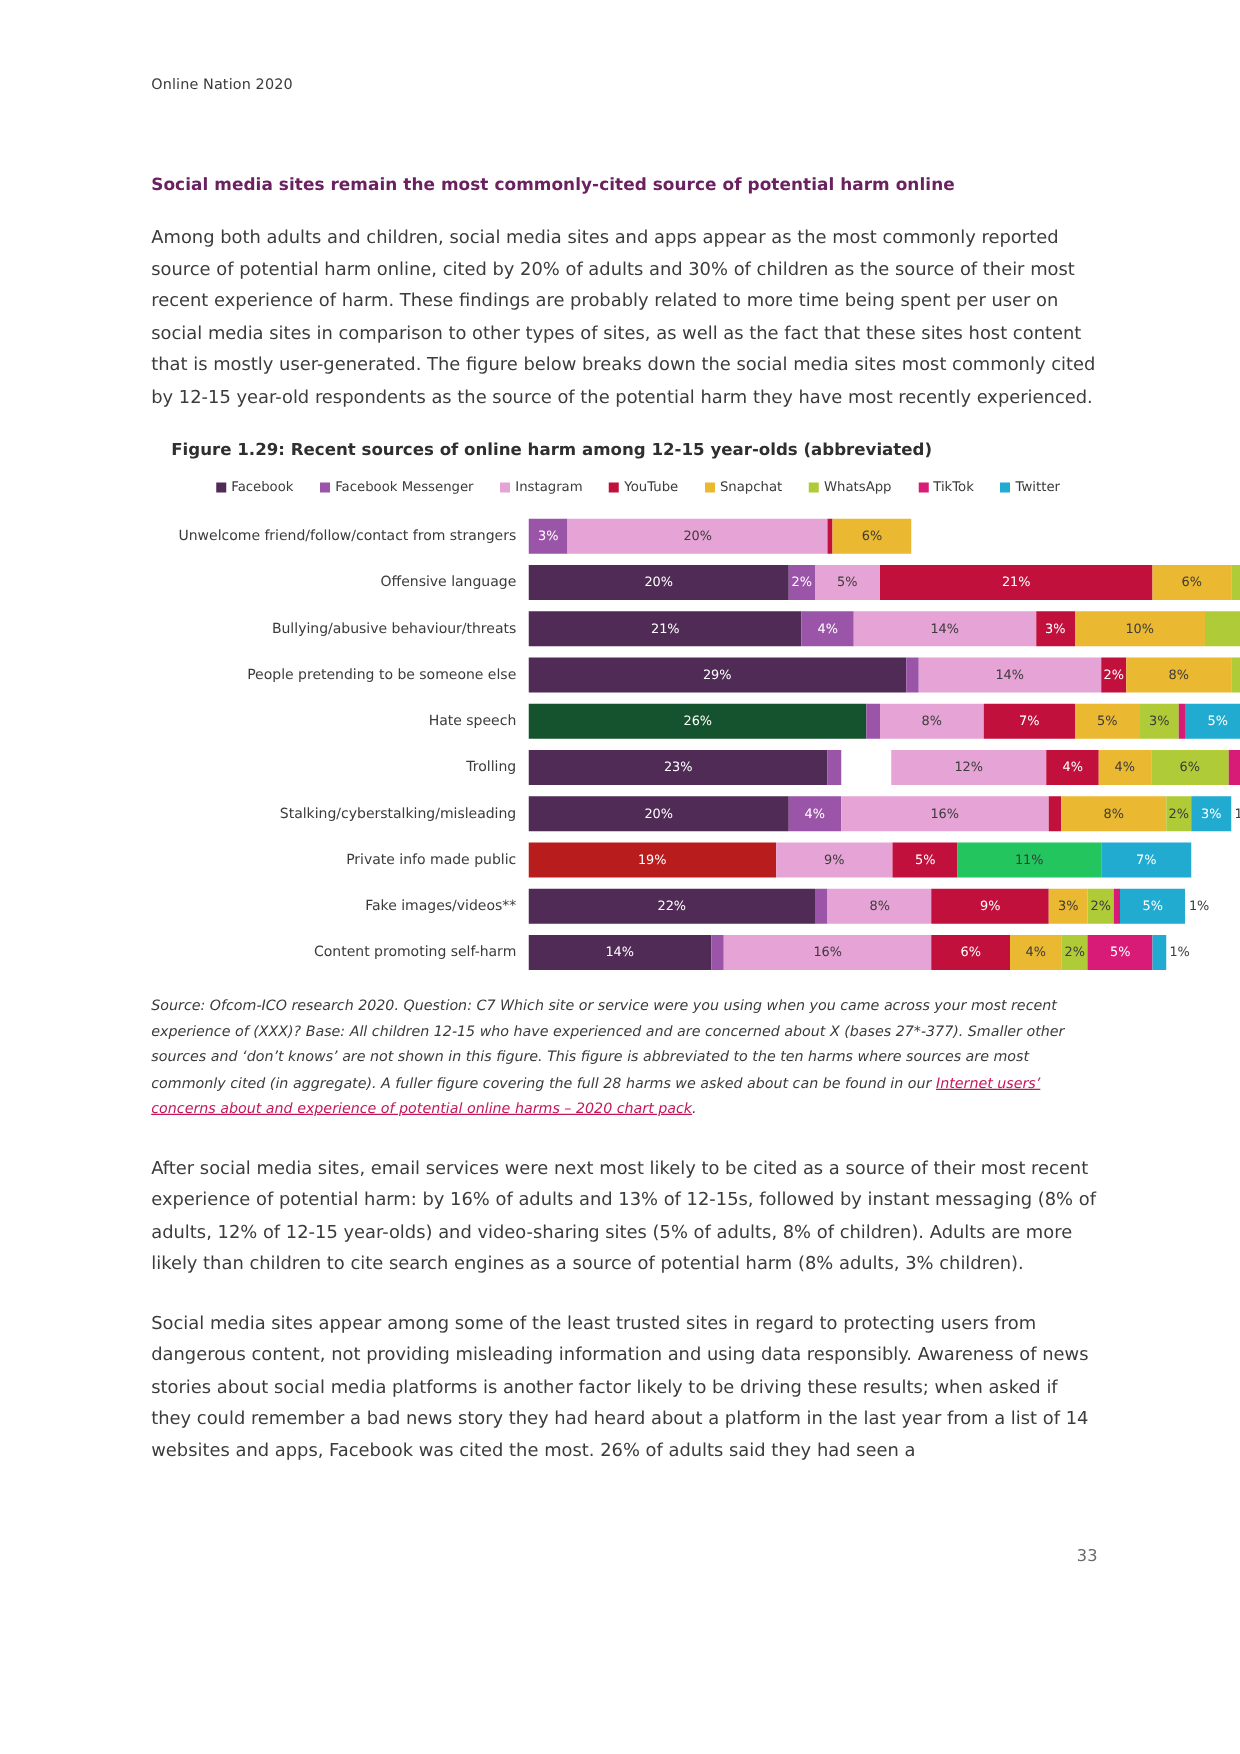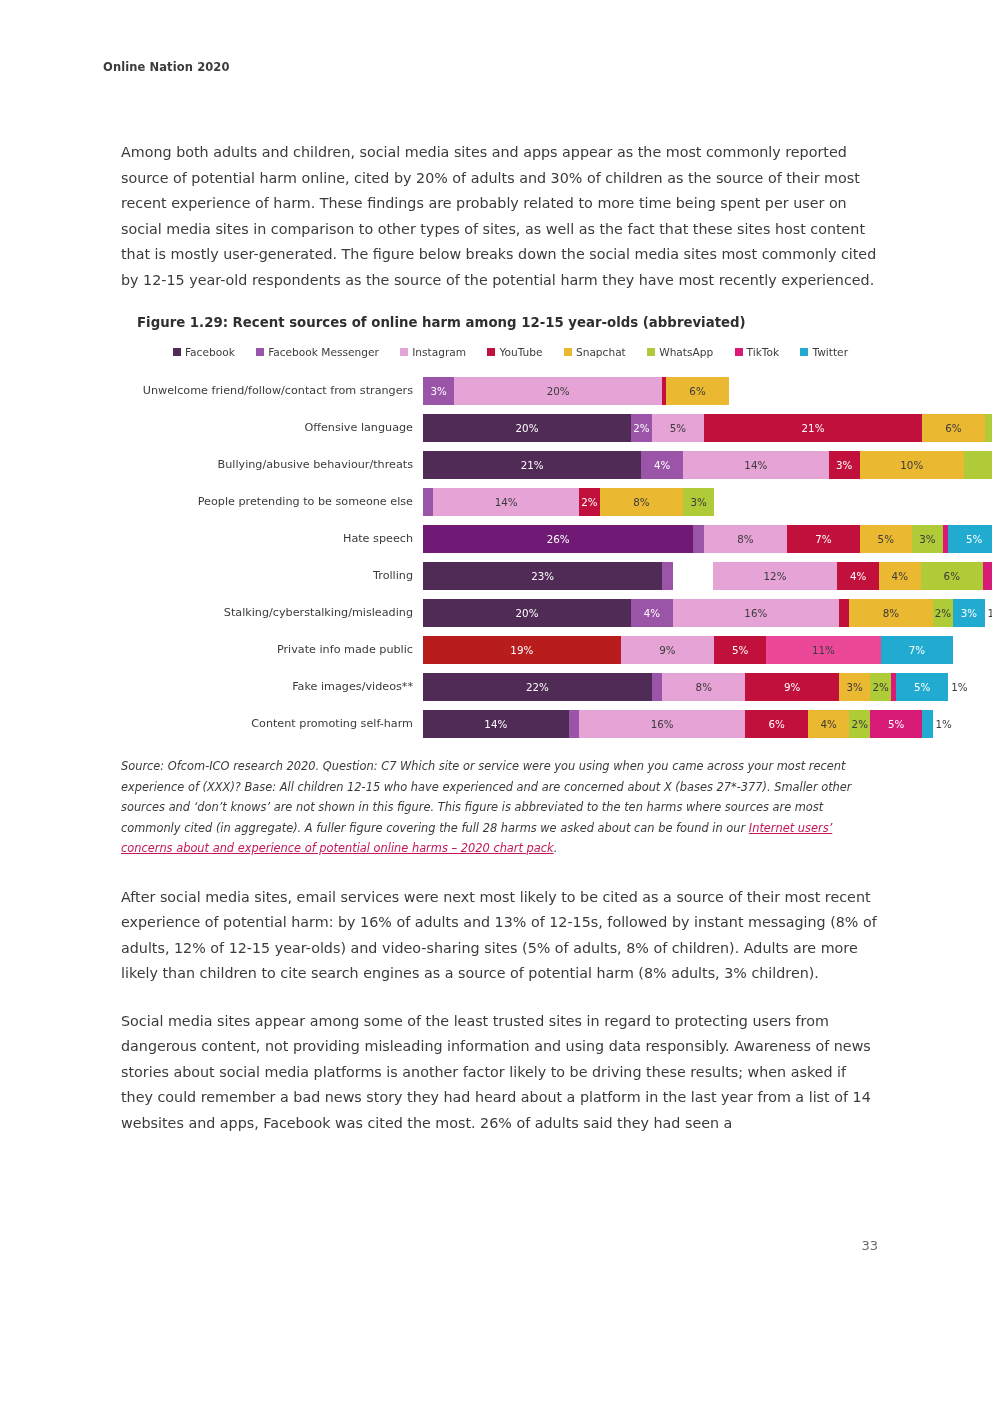--- a/index.html
+++ b/index.html
@@ -7,22 +7,22 @@
     width:992px; height:1403px;
     background:#ffffff;
     font-family:"DejaVu Sans", sans-serif;
     color:#3b3b3b;
     position:relative;
     overflow:hidden;
   }
   .page { position:absolute; inset:0; }
 
   .running-head {
-    position:absolute; left:103px; top:60px;
-    font-size:11.5px; font-weight:bold; color:#3b3b3b;
+    position:absolute; left:121px; top:60px;
+    font-size:11.5px; font-weight:normal; color:#3b3b3b;
     letter-spacing:.1px;
   }
 
   .content { position:absolute; left:121px; top:140px; width:757px; }
 
   h2.section-title {
     margin:0 0 22px 0;
     font-size:13.5px; font-weight:bold;
     color:#6b2160; letter-spacing:.05px;
   }
@@ -92,20 +92,21 @@
 </style>
 </head>
 <body>
 
 <div class="page">
 
   <div class="running-head">Online Nation 2020</div>
 
   <div class="content">
 
+    <h2 class="section-title">Social media sites remain the most commonly-cited source of potential harm online</h2>
 
     <p class="body-text">Among both adults and children, social media sites and apps appear as the most commonly reported source of potential harm online, cited by 20% of adults and 30% of children as the source of their most recent experience of harm. These findings are probably related to more time being spent per user on social media sites in comparison to other types of sites, as well as the fact that these sites host content that is mostly user-generated. The figure below breaks down the social media sites most commonly cited by 12-15 year-old respondents as the source of the potential harm they have most recently experienced.</p>
 
     <h3 class="figure-title">Figure 1.29: Recent sources of online harm among 12-15 year-olds (abbreviated)</h3>
 
     <div class="chart">
       <div class="legend" id="legend">
           <div class="legend-item">
             <span class="legend-swatch" style="background: rgb(79, 43, 85);"></span>
             <span>Facebook</span>
@@ -174,33 +175,34 @@
                 <div class="seg light" style="width: 31.2px; background: rgb(194, 16, 60);">3%</div>
                 <div class="seg dark" style="width: 104px; background: rgb(235, 184, 49); color: rgb(59, 59, 59);">10%</div>
                 <div class="seg dark" style="width: 72.8px; background: rgb(175, 203, 55); color: rgb(59, 59, 59);">7%</div>
               </div>
             </div>
           </div>
           <div class="bar-row">
             <div class="cat-label">People pretending to be someone else</div>
             <div class="bar-wrap">
               <div class="bar">
+                <div class="seg light" style="width: 301.6px; background: rgb(79, 43, 85);">29%</div>
                 <div class="seg dark" style="width: 10.4px; background: rgb(155, 85, 168);"></div>
                 <div class="seg dark" style="width: 145.6px; background: rgb(230, 163, 213); color: rgb(59, 59, 59);">14%</div>
                 <div class="seg light" style="width: 20.8px; background: rgb(194, 16, 60);">2%</div>
                 <div class="seg dark" style="width: 83.2px; background: rgb(235, 184, 49); color: rgb(59, 59, 59);">8%</div>
                 <div class="seg dark" style="width: 31.2px; background: rgb(175, 203, 55); color: rgb(59, 59, 59);">3%</div>
               </div>
             </div>
           </div>
           <div class="bar-row">
             <div class="cat-label">Hate speech</div>
             <div class="bar-wrap">
               <div class="bar">
-                <div class="seg light" style="width: 270.4px; background: #701a75;">26%</div>
+                <div class="seg light" style="width: 270.4px; background: #14532d;">26%</div>
                 <div class="seg dark" style="width: 10.4px; background: rgb(155, 85, 168);"></div>
                 <div class="seg dark" style="width: 83.2px; background: rgb(230, 163, 213); color: rgb(59, 59, 59);">8%</div>
                 <div class="seg light" style="width: 72.8px; background: rgb(194, 16, 60);">7%</div>
                 <div class="seg dark" style="width: 52px; background: rgb(235, 184, 49); color: rgb(59, 59, 59);">5%</div>
                 <div class="seg dark" style="width: 31.2px; background: rgb(175, 203, 55); color: rgb(59, 59, 59);">3%</div>
                 <div class="seg light" style="width: 5.2px; background: rgb(216, 27, 118);"></div>
                 <div class="seg dark" style="width: 52px; background: rgb(33, 171, 208); color: rgb(255, 255, 255);">5%</div>
               </div>
             </div>
           </div>
@@ -234,21 +236,21 @@
               <span class="outside-label">1%</span>
             </div>
           </div>
           <div class="bar-row">
             <div class="cat-label">Private info made public</div>
             <div class="bar-wrap">
               <div class="bar">
                 <div class="seg light" style="width: 197.6px; background: #b91c1c;">19%</div>
                 <div class="seg dark" style="width: 93.6px; background: rgb(230, 163, 213); color: rgb(59, 59, 59);">9%</div>
                 <div class="seg light" style="width: 52px; background: rgb(194, 16, 60);">5%</div>
-                <div class="seg dark" style="width: 114.4px; background: #ec4899; color: rgb(59, 59, 59);">11%</div>
+                <div class="seg dark" style="width: 114.4px; background: #22c55e; color: rgb(59, 59, 59);">11%</div>
                 <div class="seg dark" style="width: 72.8px; background: rgb(33, 171, 208); color: rgb(255, 255, 255);">7%</div>
               </div>
             </div>
           </div>
           <div class="bar-row">
             <div class="cat-label">Fake images/videos**</div>
             <div class="bar-wrap">
               <div class="bar">
                 <div class="seg light" style="width: 228.8px; background: rgb(79, 43, 85);">22%</div>
                 <div class="seg dark" style="width: 10.4px; background: rgb(155, 85, 168);"></div>

